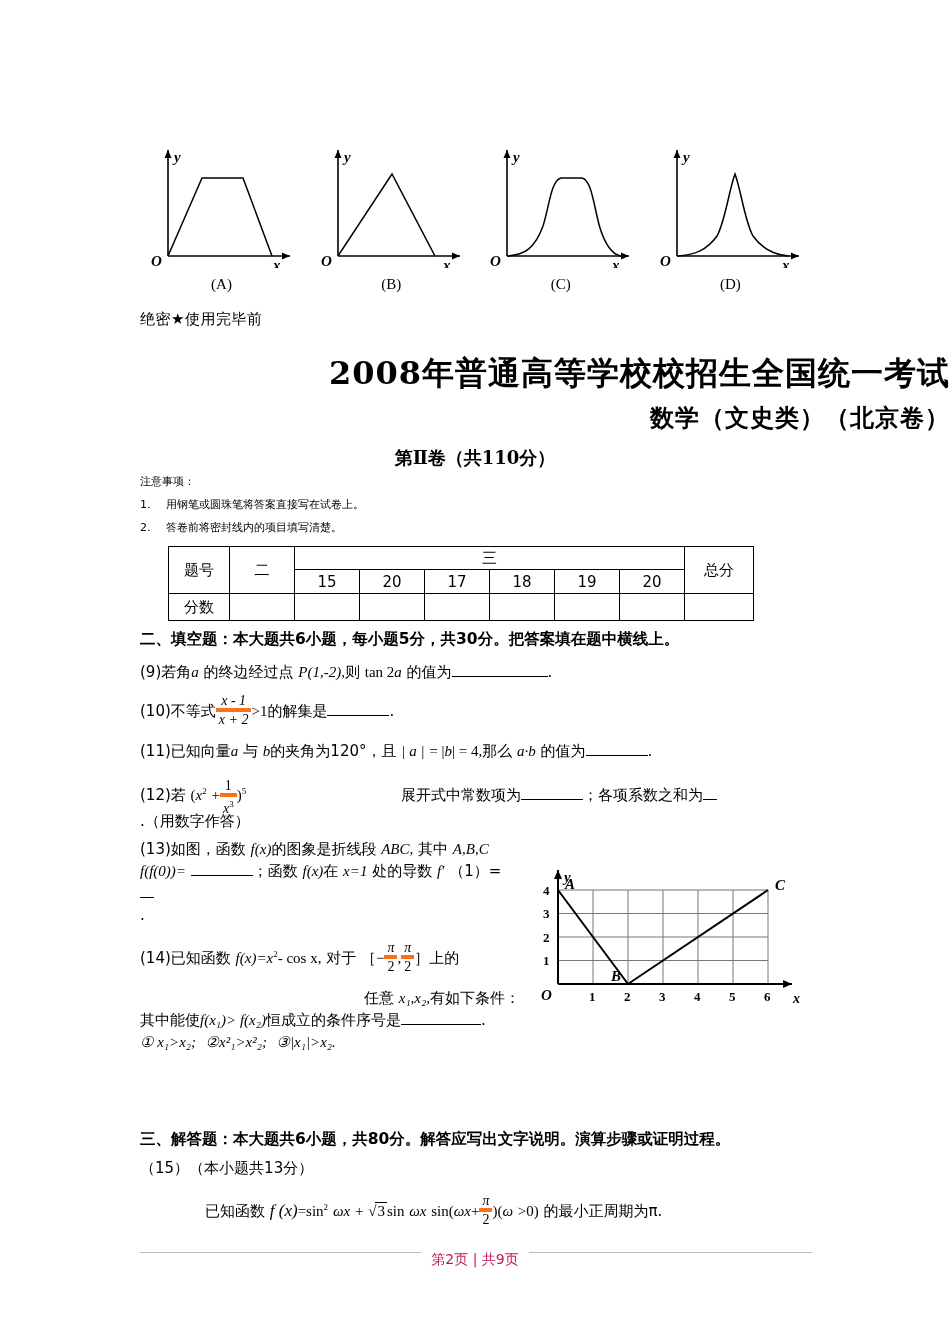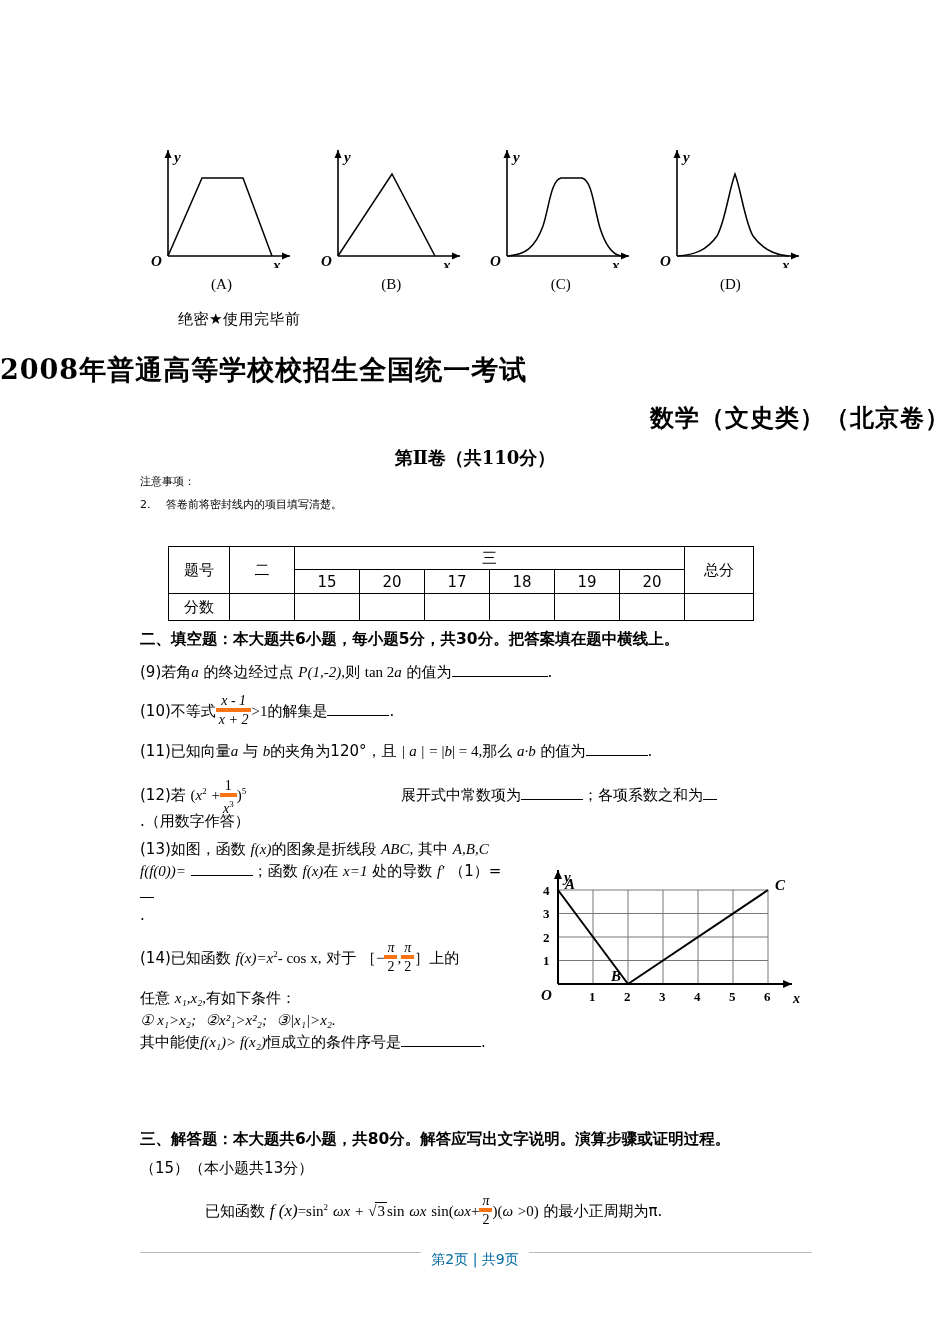--- a/index.html
+++ b/index.html
@@ -48,30 +48,29 @@
   }
 
   
   .secret-line {
     position: absolute;
     left: 140px;
     top: 310px;
     font-size: 15px;
     font-family: "DejaVu Sans", sans-serif;
     letter-spacing: .5px;
-    margin-left: 38px;
   }
 
   
   .main-title {
     position: absolute;
     left: 0; right: 0;
     top: 352px;
-    text-align: left;
-    font-size: 27px;
+    text-align: right;
+    font-size: 32px;
     font-weight: bold;
     font-family: "DejaVu Serif", serif;
     letter-spacing: 1px;
   }
   .sub-title {
     position: absolute;
     left: 0; right: 0;
     top: 402px;
     text-align: right;
     font-size: 24px;
@@ -208,21 +207,21 @@
     left: 0; right: 0;
     top: 1250px;
     text-align: center;
   }
   .footer-inner {
     display: inline-block;
     background: #fff;
     padding: 0 10px;
     font-size: 14px;
     font-family: "DejaVu Sans", sans-serif;
-    color: #0369a1;
+    color: #be185d;
   }
 </style>
 </head>
 <body>
 
 <div class="page">
 
   <div class="figures-row">
 
     <div class="figure-cell">
@@ -283,20 +282,23 @@
 
   </div>
 
   <div class="secret-line">绝密★使用完毕前</div>
   <div class="main-title">2008年普通高等学校校招生全国统一考试</div>
   <div class="sub-title">数学（文史类）（北京卷）</div>
   <div class="juan-title">第Ⅱ卷（共110分）</div>
 
   <div class="notes">
     <div class="note-row">注意事项：</div>
+    <div class="note-row">
+      <span class="note-num">1.</span><span>用钢笔或圆珠笔将答案直接写在试卷上。</span>
+    </div>
     <div class="note-row">
       <span class="note-num">2.</span><span>答卷前将密封线内的项目填写清楚。</span>
     </div>
   </div>
 
   <table class="score-table">
     <tbody>
         <tr>
       <td class="st-head-left" rowspan="2">题号</td>
       <td class="st-er" rowspan="2">二</td>
@@ -396,28 +398,28 @@
       <text x="38" y="27" font-family="Liberation Serif, serif" font-style="italic" font-size="15" font-weight="bold">A</text>
       <text x="84" y="119" font-family="Liberation Serif, serif" font-style="italic" font-size="15" font-weight="bold">B</text>
       <text x="248" y="28" font-family="Liberation Serif, serif" font-style="italic" font-size="15" font-weight="bold">C</text>
     </svg>
   </div>
 
   <div class="q" style="top:941px; width:380px;">
     <div>
       <span>(14)</span><span>已知函数</span> <span class="qi">f(x)=x</span><sup class="qr">2</sup><span class="qr">- cos x,</span> <span>对于</span> <span>［</span><span class="qr">−</span><span class="frac"><span class="num qi">π</span><span class="den qr">2</span></span><span class="qr">,</span><span class="frac"><span class="num qi">π</span><span class="den qr">2</span></span><span>］</span><span>上的</span>
     </div>
-    <div style="margin-top:12px;">
+    <div style="margin-top:12px;text-align:right;">
       <span>任意</span> <span class="qi">x₁,x₂,</span><span>有如下条件：</span>
+    </div>
+    <div>
+      <span>其中能使</span><span class="qi">f(x₁)&gt; f(x₂)</span><span>恒成立的条件序号是</span><span class="blank-l"></span><span>.</span>
     </div>
     <div>
       <span class="qi">①  x₁&gt;x₂;</span> &nbsp;<span class="qi">②x²₁&gt;x²₂;</span> &nbsp;<span class="qi">③|x₁|&gt;x₂.</span>
-    </div>
-    <div>
-      <span>其中能使</span><span class="qi">f(x₁)&gt; f(x₂)</span><span>恒成立的条件序号是</span><span class="blank-l"></span><span>.</span>
     </div>
   </div>
 
   <div class="sec-head" id="sec3-head">三、解答题：本大题共6小题，共80分。解答应写出文字说明。演算步骤或证明过程。</div>
   <div class="q" style="top:1157px;">（15）（本小题共13分）</div>
 
   <div class="q15-formula">
     <span>已知函数</span>
     <span class="mi" style="font-size:17px;">f (x)</span><span class="mr">=sin</span><sup class="mr">2</sup> <span class="mi">ωx</span> <span class="mr">+</span> <span class="mr">√</span><span class="sqrt-wrap">3</span><span class="mr">sin</span> <span class="mi">ωx</span> <span class="mr">sin(</span><span class="mi">ωx</span><span class="mr">+</span><span class="frac"><span class="num mi">π</span><span class="den mr">2</span></span><span class="mr">)(</span><span class="mi">ω</span> <span class="mr">&gt;0)</span> <span>的最小正周期为π.</span>
   </div>

